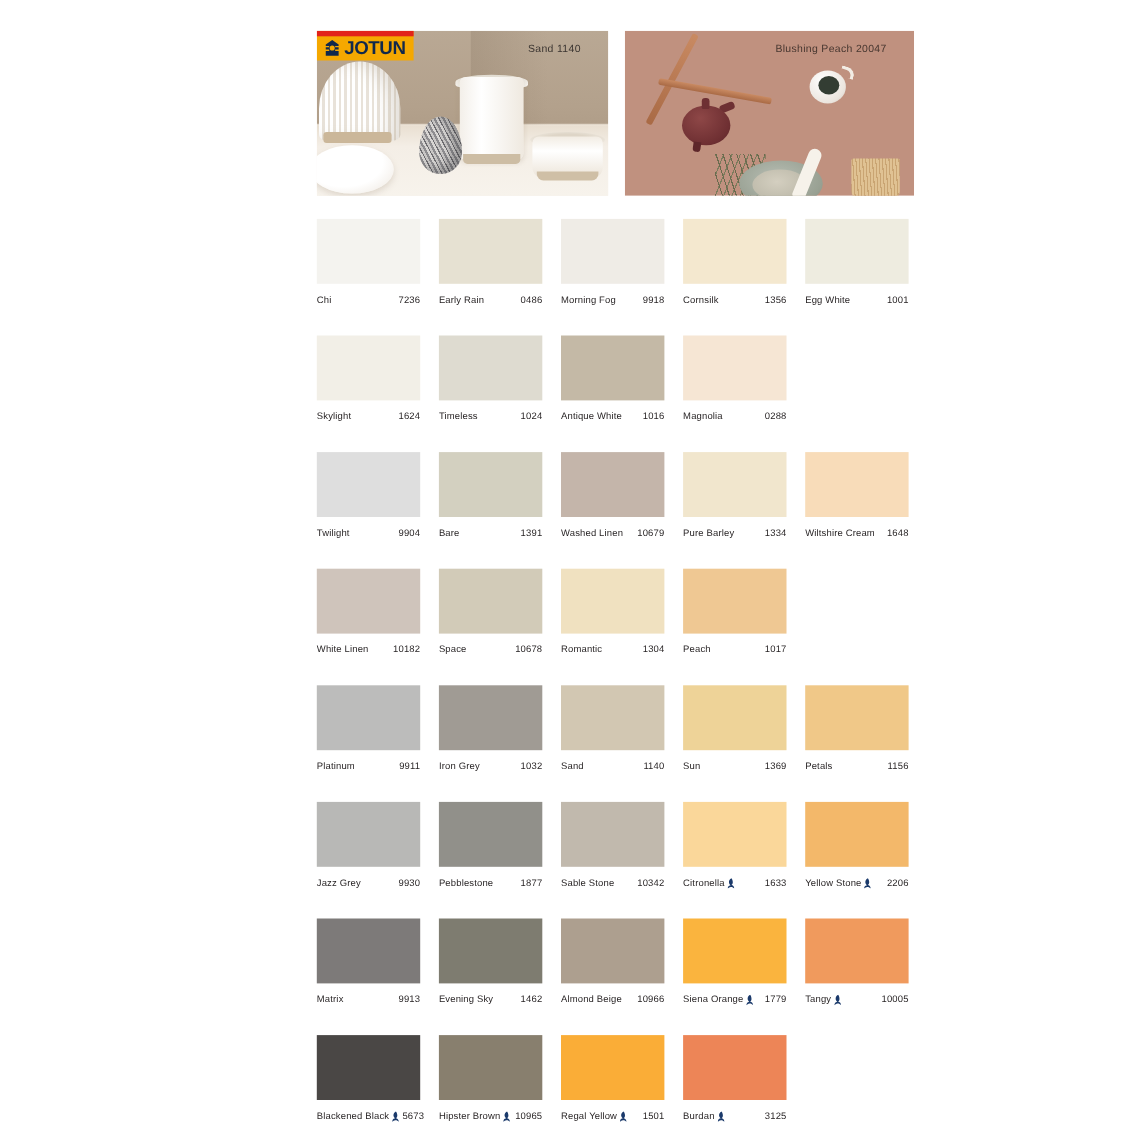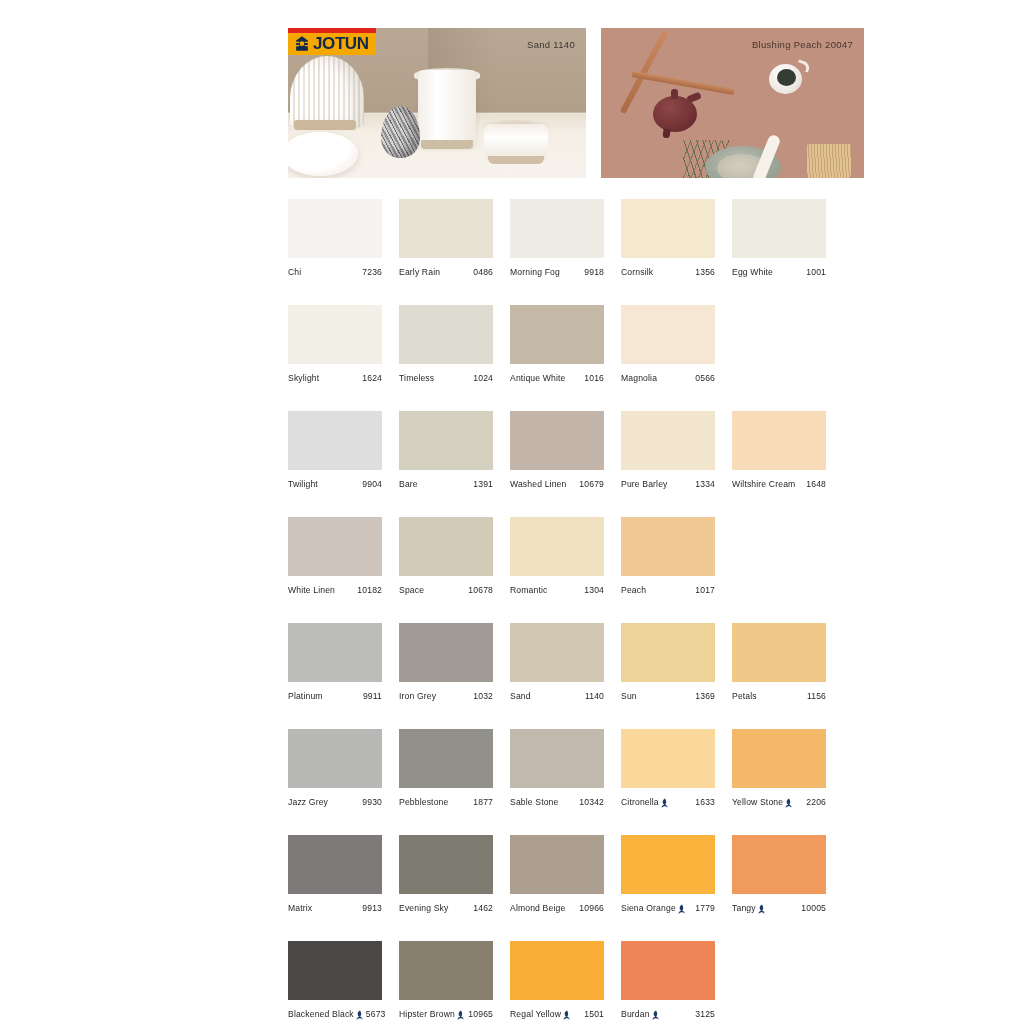--- a/index.html
+++ b/index.html
@@ -31,27 +31,27 @@
   .hero-row {
     display: flex;
     gap: 15px;
     height: 150px;
   }
   .hero {
     position: relative;
     overflow: hidden;
     flex: 0 0 auto;
   }
-  .hero-left  { width: 298px; }
+  .hero-left  { width: 265px; }
   .hero-right { width: 263px; }
 
   .hero-caption {
     position: absolute;
     top: 11px;
-    right: 11px;
+    right: 25px;
     font-size: 9.5px;
     letter-spacing: .3px;
     color: #3b3531;
     white-space: nowrap;
     z-index: 6;
     margin-left: 27px;
   }
   .hero-caption.dark { color: #46362f; }
 
   
@@ -407,21 +407,21 @@
               </span>
               <span class="chip-code">1016</span>
             </div>
           </div>
           <div class="swatch-cell">
             <div class="chip" style="background: rgb(246, 230, 212);"></div>
             <div class="chip-label">
               <span class="chip-name">
                 <span>Magnolia</span>
               </span>
-              <span class="chip-code">0566</span>
+              <span class="chip-code">0288</span>
             </div>
           </div>
         </div>
         <div class="srow">
           <div class="swatch-cell">
             <div class="chip" style="background: rgb(222, 222, 222);"></div>
             <div class="chip-label">
               <span class="chip-name">
                 <span>Twilight</span>
               </span>

